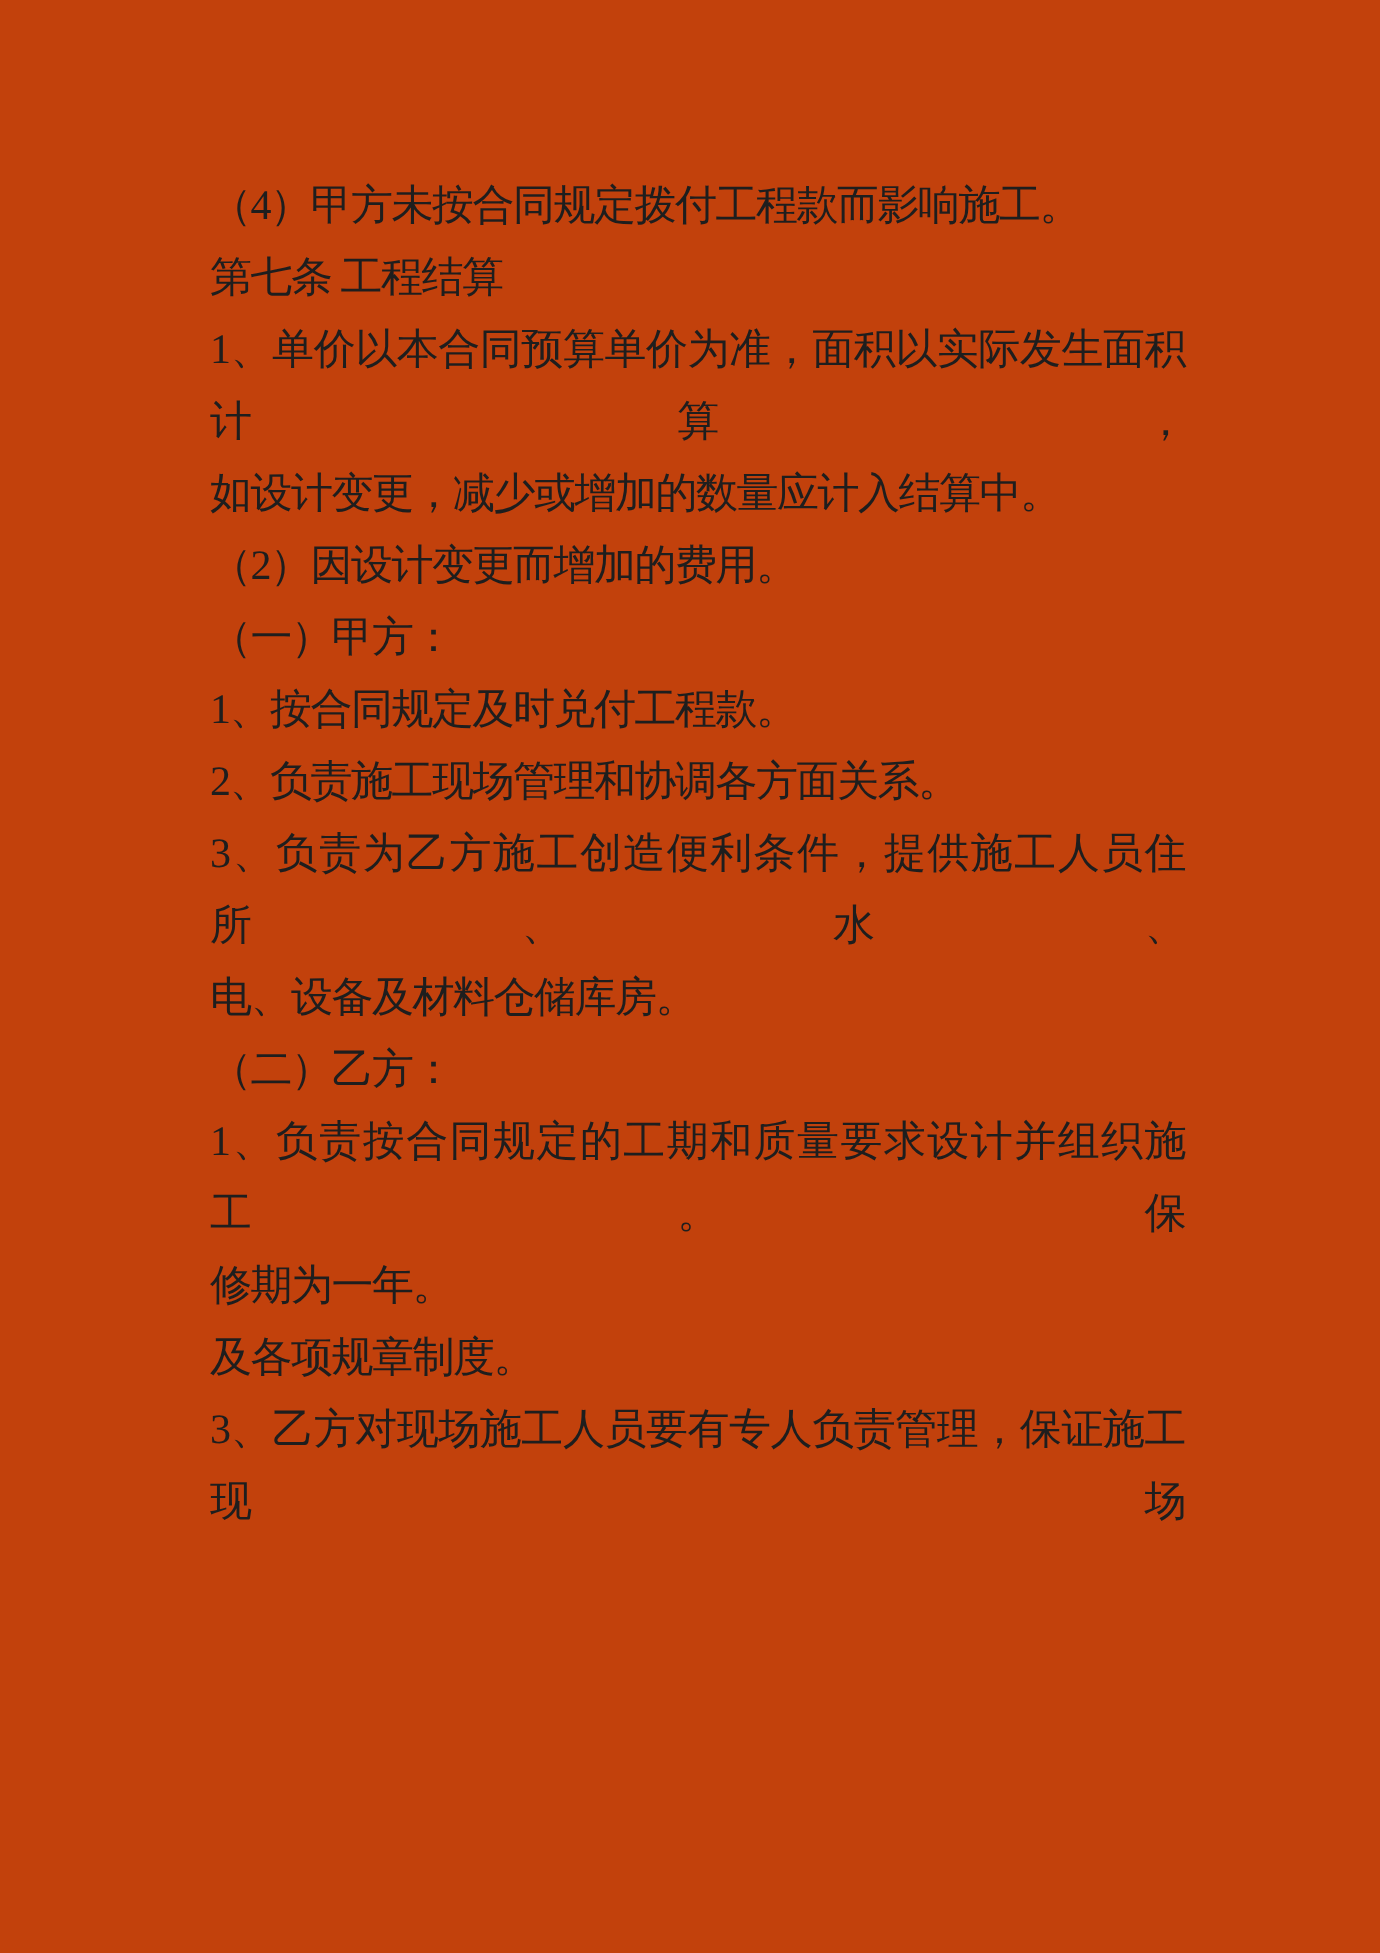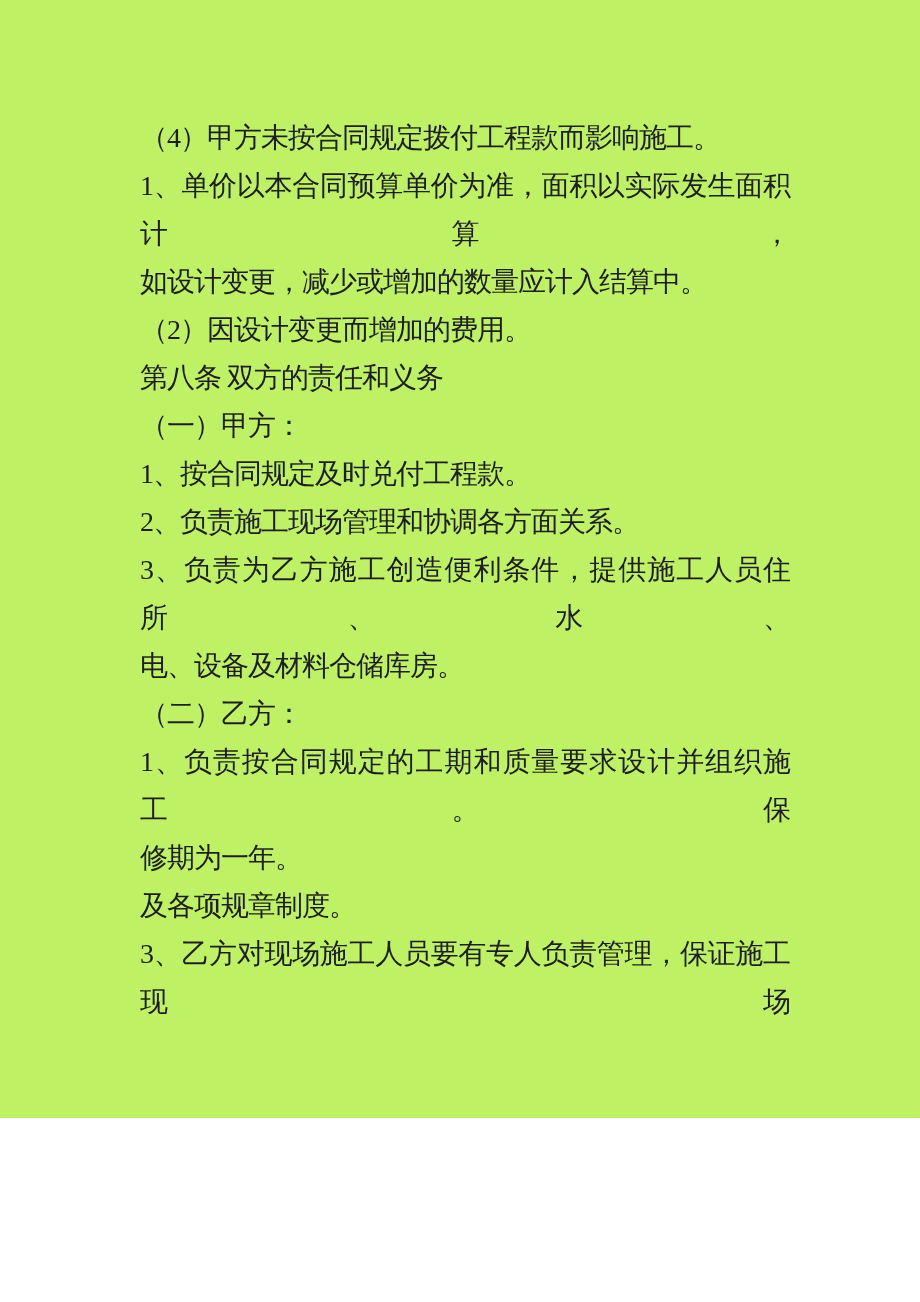--- a/index.html
+++ b/index.html
@@ -5,22 +5,22 @@
   * { margin: 0; padding: 0; box-sizing: border-box; }
   html, body {
     width: 920px;
     height: 1302px;
     background: #ffffff;
     font-family: "Liberation Serif", "DejaVu Serif", serif;
   }
   .page {
     position: relative;
     width: 920px;
-    height: 1118px;
-    background: #bef264;
+    height: 1302px;
+    background: #c2410c;
     overflow: hidden;
   }
   .doc-body {
     position: absolute;
     top: 114px;
     left: 140px;
     width: 650px;
     color: #1e1e1e;
     font-size: 28px;
     line-height: 48px;
@@ -37,24 +37,24 @@
     text-align-last: justify;
     text-justify: inter-character;
   }
 </style>
 </head>
 <body>
 
 <div class="page">
   <div class="doc-body">
     <div class="line">（4）甲方未按合同规定拨付工程款而影响施工。</div>
+    <div class="line">第七条 工程结算</div>
     <div class="line full">1、单价以本合同预算单价为准，面积以实际发生面积计算，</div>
     <div class="line">如设计变更，减少或增加的数量应计入结算中。</div>
     <div class="line">（2）因设计变更而增加的费用。</div>
-    <div class="line">第八条 双方的责任和义务</div>
     <div class="line">（一）甲方：</div>
     <div class="line">1、按合同规定及时兑付工程款。</div>
     <div class="line">2、负责施工现场管理和协调各方面关系。</div>
     <div class="line full">3、负责为乙方施工创造便利条件，提供施工人员住所、水、</div>
     <div class="line">电、设备及材料仓储库房。</div>
     <div class="line">（二）乙方：</div>
     <div class="line full">1、负责按合同规定的工期和质量要求设计并组织施工。保</div>
     <div class="line">修期为一年。</div>
     <div class="line">及各项规章制度。</div>
     <div class="line full">3、乙方对现场施工人员要有专人负责管理，保证施工现场</div>

